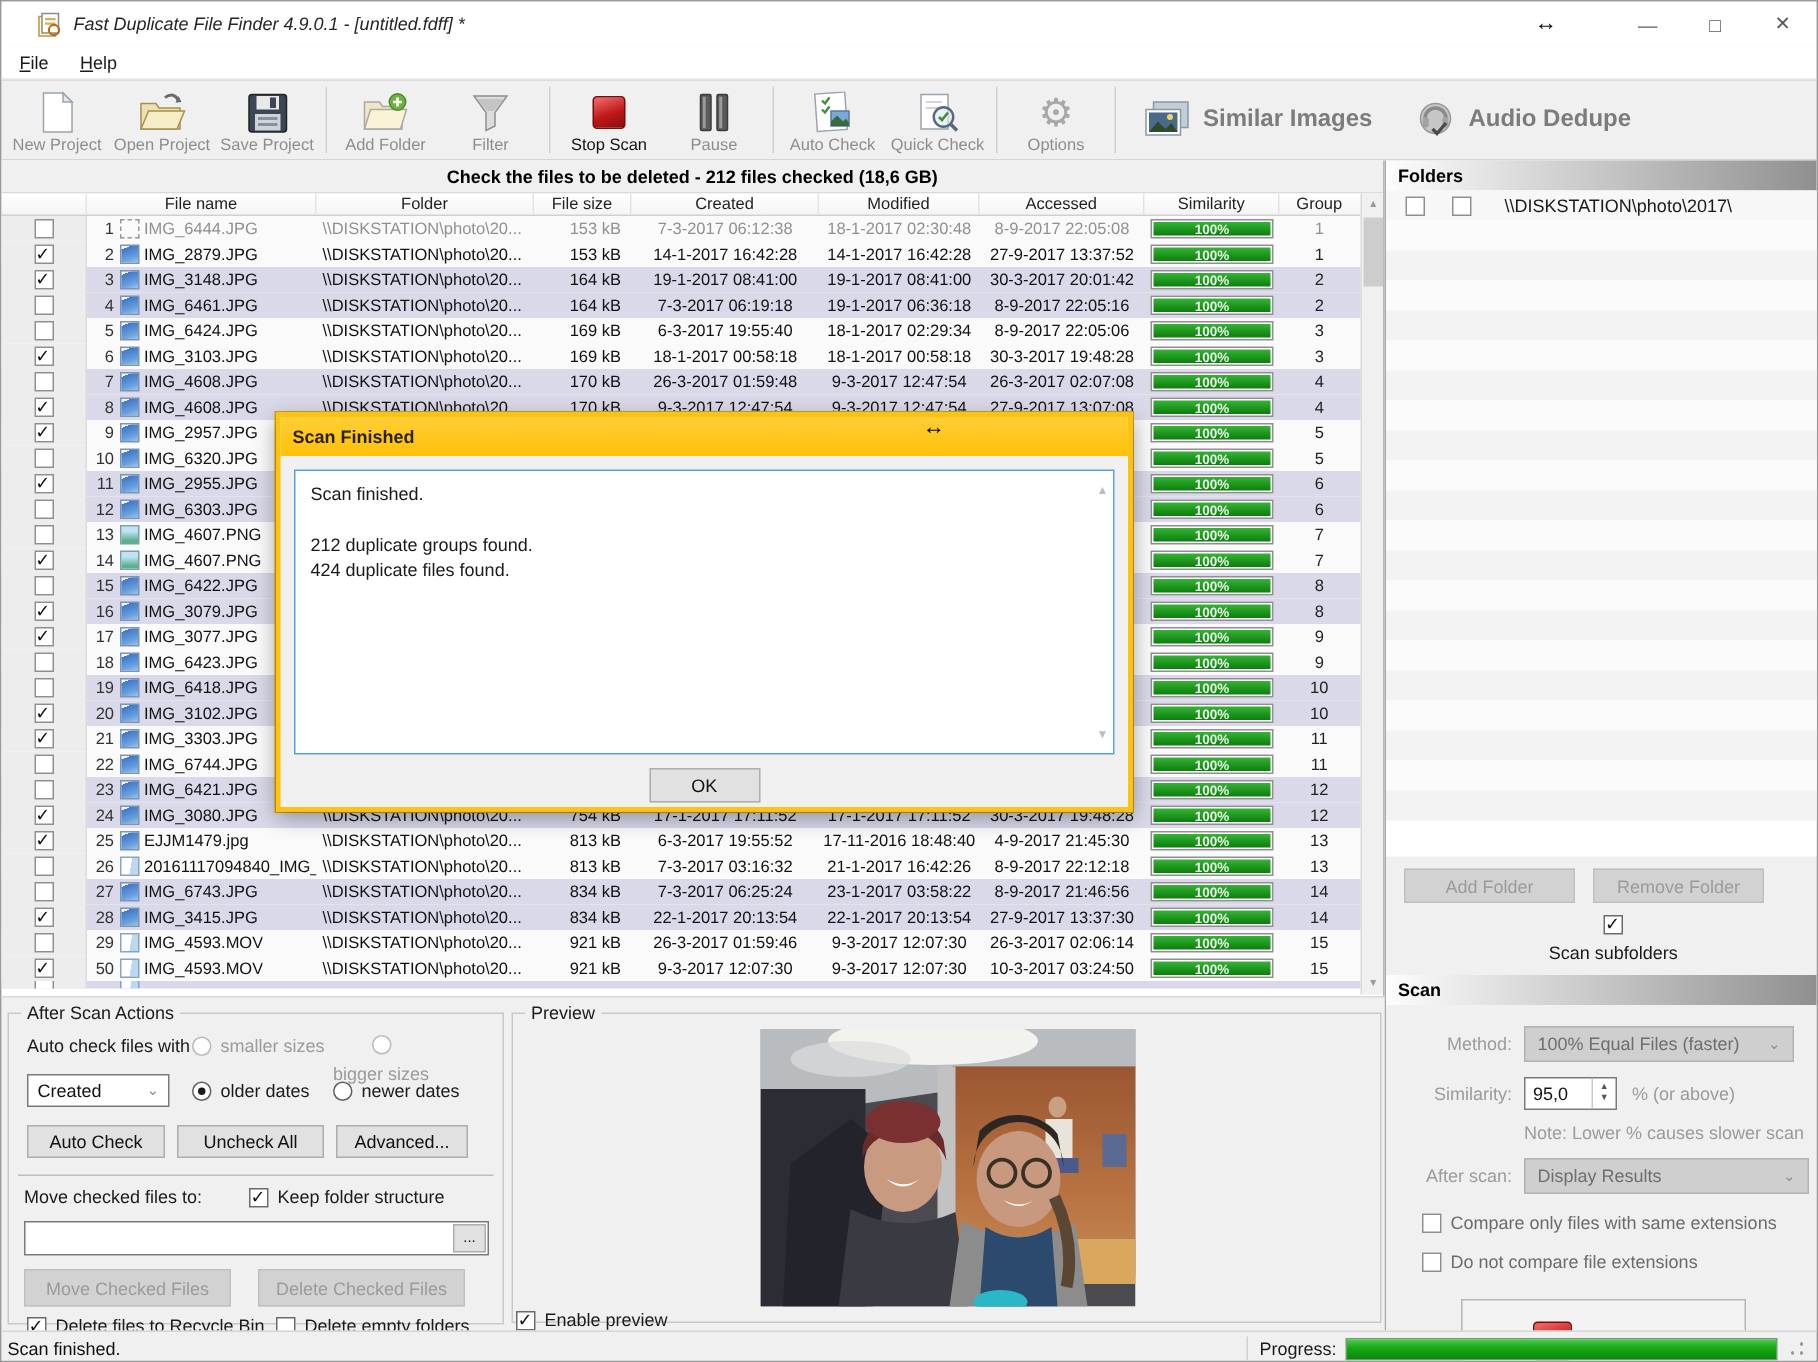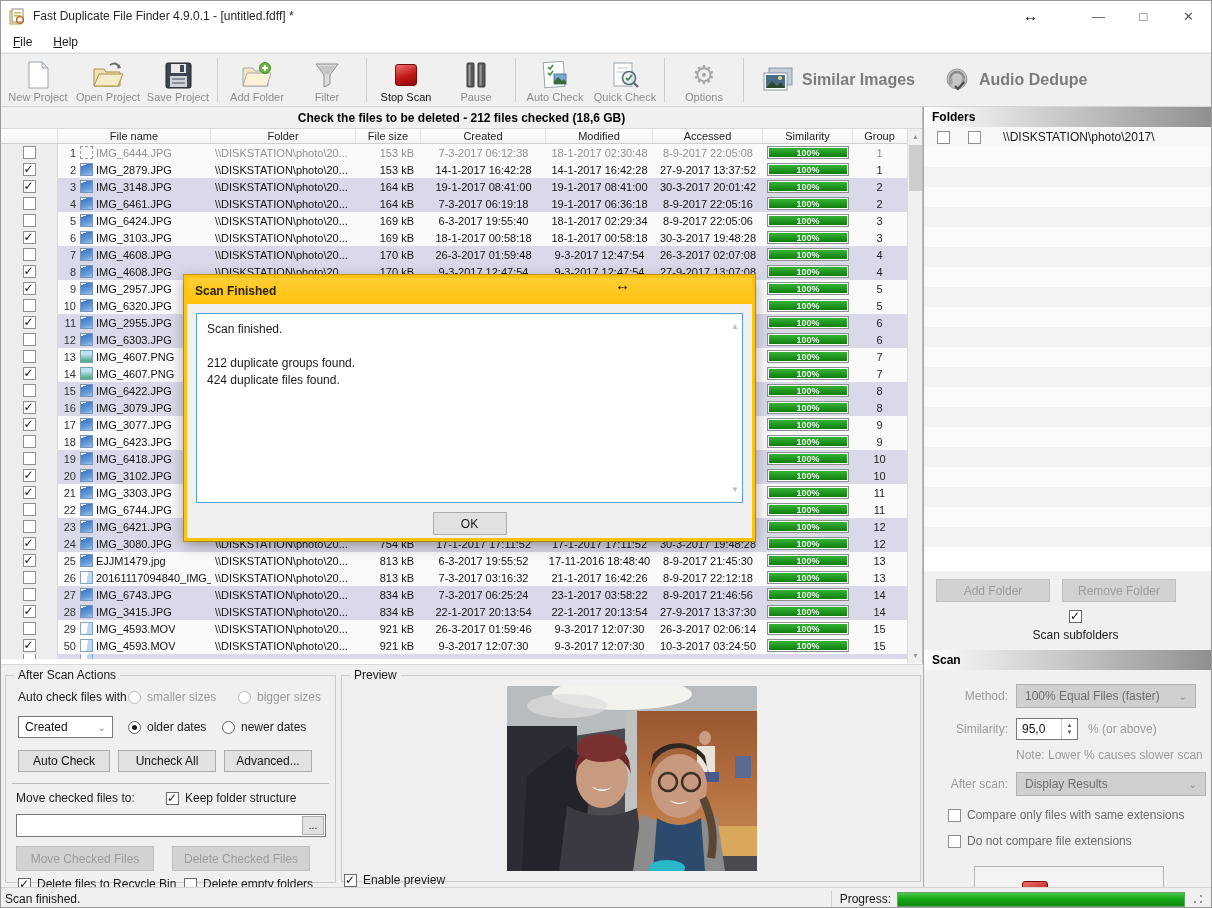--- a/index.html
+++ b/index.html
@@ -1,21 +1,21 @@
 <!DOCTYPE html>
 <html><head>
 <meta charset="utf-8">
 <style>
   * { margin:0; padding:0; box-sizing:border-box; }
   html,body { width:1212px; height:908px; }
   body { font-family:"Liberation Sans","DejaVu Sans",sans-serif; font-size:12px; color:#1a1a1a; background:#fff; }
   .window { position:relative; width:1212px; height:908px; background:#f0f0f0; border:1px solid #9a9a9a; overflow:hidden; }
 
   
-  .titlebar { position:absolute; top:0; left:0; width:100%; height:30px; background:#ffffff; display:flex; align-items:center; padding-left:8px; }
+  .titlebar { position:absolute; top:0; left:0; width:100%; height:30px; background:#ffffff; display:flex; align-items:center; padding-left:24px;font-style:italic; }
   .appicon { width:17px; height:17px; margin-right:7px; }
   .title-text { color:#262626; font-size:12px; }
   .cursor-glyph { position:absolute; font-weight:bold; color:#000; font-size:15px; line-height:1; }
   .cursor-title { left:1022px; top:7px; }
   .win-controls { position:absolute; right:0; top:0; height:30px; display:flex; }
   .win-btn { width:45px; height:30px; display:flex; align-items:center; justify-content:center; color:#5a5a5a; font-size:13px; }
 
   
   .menubar { position:absolute; top:30px; left:0; width:100%; height:22px; background:#ffffff; display:flex; align-items:center; padding-left:9px; gap:15px; border-bottom:1px solid #ececec; }
   .menu-item { color:#1a1a1a; padding:1px 3px; }
@@ -868,21 +868,21 @@
           </div>
     <div class="c-name">
             <span class="rownum">25</span>
             <span class="ficon ic-jpg"></span>
             <span class="fname">EJJM1479.jpg</span>
           </div>
     <div class="c-folder">\\DISKSTATION\photo\20...</div>
     <div class="c-size">813 kB</div>
     <div class="c-created">6-3-2017 19:55:52</div>
     <div class="c-modified">17-11-2016 18:48:40</div>
-    <div class="c-accessed">8-9-2017 21:45:30</div>
+    <div class="c-accessed">4-9-2017 21:45:30</div>
     <div class="c-sim">
             <div class="simbar">
               <div class="simfill">
                 <span>100%</span>
               </div>
             </div>
           </div>
     <div class="c-group">13</div>
   </div>
         <div class="trow plain">
@@ -1115,21 +1115,21 @@
   <div class="bottom-zone">
     <div class="groupbox gb-actions">
       <span class="gb-legend">After Scan Actions</span>
       <div class="aline" style="left:12px;top:14px;">
           <span>Auto check files with</span>
         </div>
       <div class="aline" style="left:122px;top:14px;">
           <span class="radio dis"></span>
           <span class="dis-text">smaller sizes</span>
         </div>
-      <div class="aline" style="left:232px;top:14px;">
+      <div class="aline" style="left:216px;top:14px;flex-direction:column;">
           <span class="radio dis"></span>
           <span class="dis-text">bigger sizes</span>
         </div>
       <div class="aline" style="left:12px;top:40px;">
         <div class="combo" style="width:95px;">
             <span>Created</span>
             <span class="chev">⌄</span>
           </div>
       </div>
       <div class="aline" style="left:122px;top:44px;">

